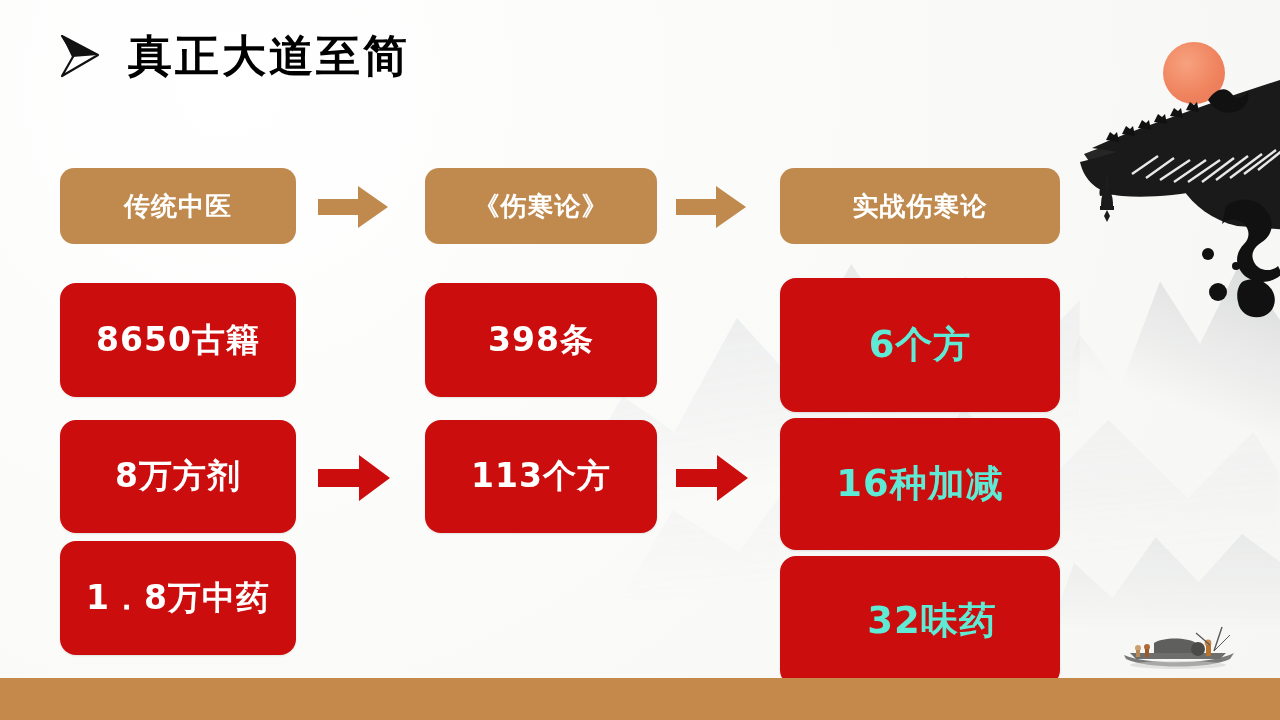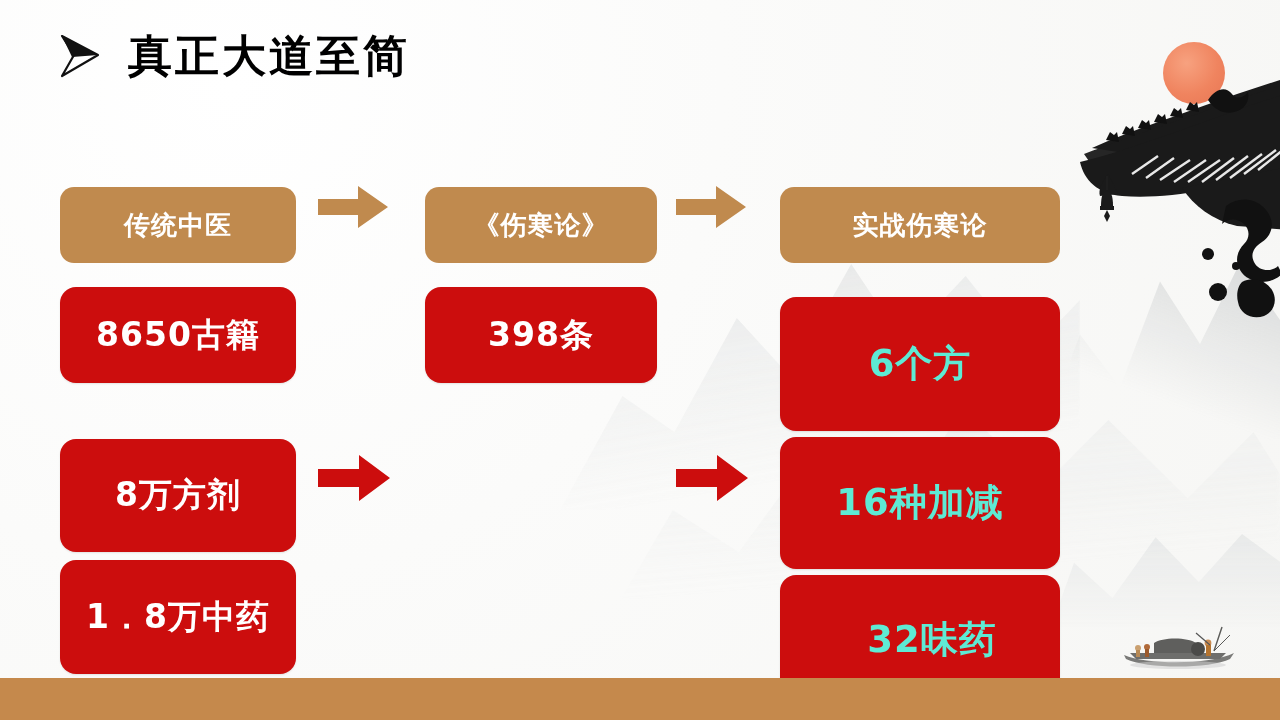--- a/index.html
+++ b/index.html
@@ -57,40 +57,39 @@
   .title-text{
     font-size:44px;font-weight:bold;color:#000000;letter-spacing:3px;line-height:1;
     font-family:"DejaVu Sans","Liberation Sans",sans-serif;white-space:nowrap;
   }
 
   
   .box{
     position:absolute;display:flex;align-items:center;justify-content:center;
     border-radius:16px;box-sizing:border-box;text-align:center;
     font-family:"DejaVu Sans","Liberation Sans",sans-serif;
-    margin-top:19px;
   }
   .hdr{
     background:#c08a4e;color:#ffffff;font-size:26px;font-weight:bold;letter-spacing:1px;
     height:76px;border-radius:14px;
   }
   .cell{
     background:#cc0d0d;color:#ffffff;font-size:33px;font-weight:bold;letter-spacing:1px;
     box-shadow:0 1px 2px rgba(0,0,0,.10);
   }
   .cell.accent{color:#5eead4;font-size:37px;}
 
   
   .c1{left:60px;width:236px;}
   .c2{left:425px;width:232px;}
   .c3{left:780px;width:280px;}
 
   
   .r0{top:168px;}
-  .r1{top:268px;height:96px;}
+  .r1{top:283px;height:114px;}
   .r2{top:420px;height:113px;}
   .r3{top:541px;height:114px;}
   .c3.r1{top:278px;height:134px;}
   .c3.r2{top:418px;height:132px;}
   .c3.r3{top:556px;height:130px;padding-left:24px;}
 
   .arrow{position:absolute;}
   .a-h1{left:318px;top:186px;width:70px;height:42px;}
   .a-h2{left:676px;top:186px;width:70px;height:42px;}
   .a-r2a{left:318px;top:455px;width:72px;height:46px;}
@@ -200,20 +199,21 @@
   </svg>
   <svg class="arrow a-h2" viewBox="0 0 70 42">
     <path d="M0 13 L40 13 L40 0 L70 21 L40 42 L40 29 L0 29 Z" fill="#c08a4e"></path>
   </svg>
 
   <div class="box cell c1 r1">8650古籍</div>
   <div class="box cell c2 r1">398条</div>
   <div class="box cell accent c3 r1">6个方</div>
 
   <div class="box cell c1 r2">8万方剂</div>
+  <div class="box cell c2 r2">113个方</div>
   <div class="box cell accent c3 r2">16种加减</div>
 
   <svg class="arrow a-r2a" viewBox="0 0 72 46">
     <path d="M0 14 L41 14 L41 0 L72 23 L41 46 L41 32 L0 32 Z" fill="#cc0d0d"></path>
   </svg>
   <svg class="arrow a-r2b" viewBox="0 0 72 46">
     <path d="M0 14 L41 14 L41 0 L72 23 L41 46 L41 32 L0 32 Z" fill="#cc0d0d"></path>
   </svg>
 
   <div class="box cell c1 r3">1．8万中药</div>

